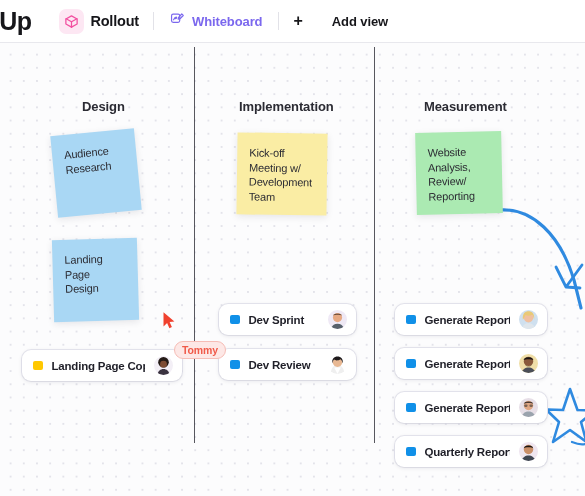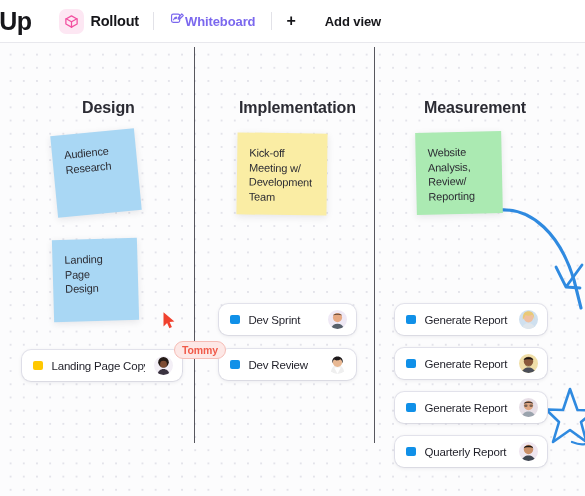--- a/index.html
+++ b/index.html
@@ -71,20 +71,21 @@
   .vdiv {
     width: 1px;
     height: 18px;
     background: #e2e2e8;
     margin: 0 14px;
   }
 
   .view-tab {
     display: flex;
     align-items: center;
+    gap: 7px;
     padding: 3px 2px;
     cursor: pointer;
   }
   .view-tab-label {
     font-size: 13px;
     font-weight: 600;
     color: #7b68ee;
     letter-spacing: -0.1px;
   }
 
@@ -124,21 +125,21 @@
   
   .col-divider {
     position: absolute;
     width: 1.3px;
     background: #3a3a42;
     opacity: .85;
   }
 
   .col-title {
     position: absolute;
-    font-size: 16px;
+    font-size: 13px;
     font-weight: 700;
     color: #2b2b33;
     letter-spacing: -0.1px;
     white-space: nowrap;
   }
 
   
   .sticky {
     position: absolute;
     box-sizing: border-box;
@@ -165,21 +166,21 @@
     gap: 9px;
   }
   .task-status {
     width: 9.5px; height: 9.5px;
     border-radius: 2px;
     flex: 0 0 auto;
   }
   .task-label {
     flex: 1 1 auto;
     font-size: 11.5px;
-    font-weight: 400;
+    font-weight: 700;
     color: #1f1f28;
     letter-spacing: -0.2px;
     white-space: nowrap;
     overflow: hidden;
   }
   .avatar {
     width: 19px; height: 19px;
     border-radius: 50%;
     flex: 0 0 auto;
     overflow: hidden;

